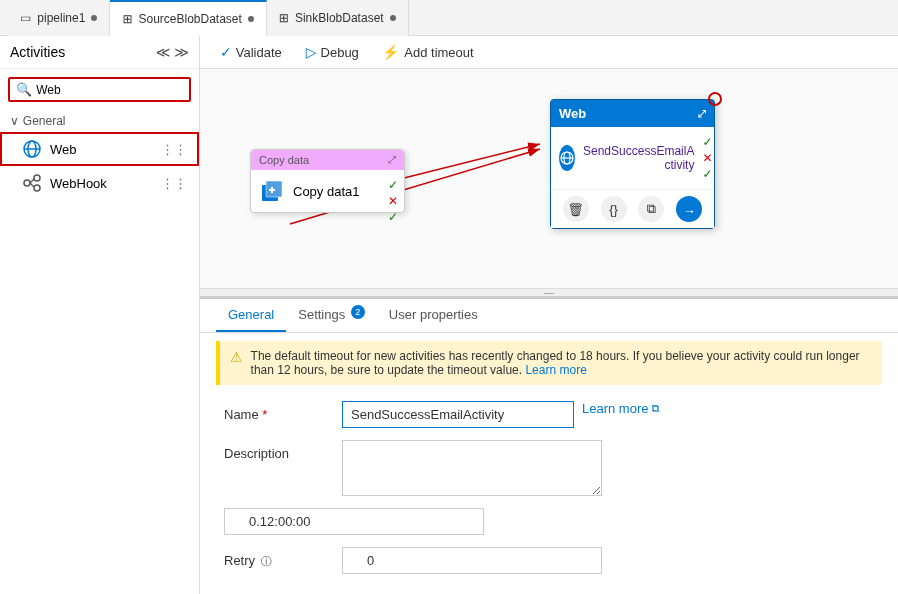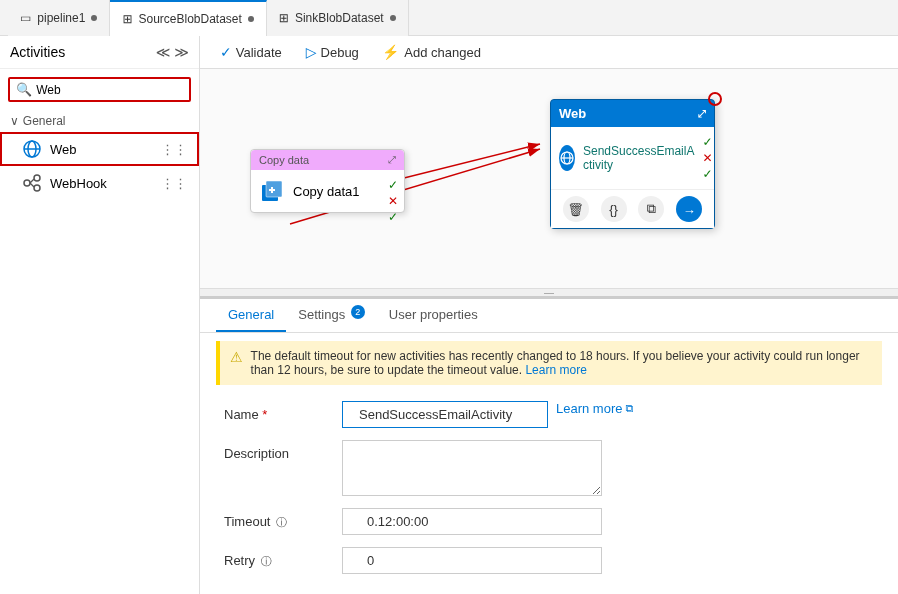--- a/index.html
+++ b/index.html
@@ -331,24 +331,24 @@
     }
     .form-label .required { color: #c00; }
     .form-label .info-icon {
       color: #555;
       font-size: 11px;
       margin-left: 2px;
       cursor: pointer;
     }
     .form-input {
       border: 1px solid #0078d4;
-      padding: 5px 16px;
+      padding: 5px 8px;
       font-size: 13px;
       outline: none;
-      width: 206px;
+      width: 232px;
       color: #333;
     }
     .form-input-plain {
       border: 1px solid #ccc;
       padding: 5px 24px;
       font-size: 13px;
       outline: none;
       width: 260px;
       color: #333;
     }
@@ -469,21 +469,21 @@
       <div class="toolbar-btn">
         <span class="icon">✓</span>
         <span>Validate</span>
       </div>
       <div class="toolbar-btn">
         <span class="icon">▷</span>
         <span>Debug</span>
       </div>
       <div class="toolbar-btn">
         <span class="icon icon-lightning">⚡</span>
-        <span>Add changed</span>
+        <span>Add timeout</span>
       </div>
     </div>
 
     <div class="pipeline-canvas" style="height: 200px;">
 
       <svg class="arrow-svg" width="700" height="200">
         <defs>
           <marker id="arrowhead" markerWidth="8" markerHeight="6" refX="8" refY="3" orient="auto">
             <polygon points="0 0, 8 3, 0 6" fill="#c00"></polygon>
           </marker>
@@ -524,21 +524,21 @@
           <span style="font-size:10px; color:#fff;">⤢</span>
         </div>
         <div class="web-activity-body">
           <div class="globe-icon-blue">
             <svg width="16" height="16" viewBox="0 0 16 16">
               <circle cx="8" cy="8" r="6" fill="none" stroke="#fff" stroke-width="1.2"></circle>
               <ellipse cx="8" cy="8" rx="3" ry="6" fill="none" stroke="#fff" stroke-width="1.2"></ellipse>
               <line x1="2" y1="8" x2="14" y2="8" stroke="#fff" stroke-width="1.2"></line>
             </svg>
           </div>
-          <span style="font-size:12px; color:#0f766e;">SendSuccessEmailA<br>ctivity</span>
+          <span style="font-size:12px; color:#4c1d95;text-align:right;">SendSuccessEmailA<br>ctivity</span>
           <div style="margin-left:auto; display:flex; flex-direction:column; gap:2px;">
             <span class="check-green">✓</span>
             <span class="check-red">✕</span>
             <span class="check-green">✓</span>
           </div>
         </div>
         <div class="web-activity-actions">
           <div class="web-action-btn" title="Delete">🗑</div>
           <div class="web-action-btn" title="Code">{}</div>
           <div class="web-action-btn" title="Copy">⧉</div>
@@ -589,24 +589,20 @@
         </div>
 
         <div class="form-row">
           <div class="form-label">
             <span>Description</span>
           </div>
           <textarea class="form-textarea" style=""></textarea>
         </div>
 
         <div class="form-row">
-          <div class="form-label">
-            <span>Timeout</span>
-            <span class="info-icon">ⓘ</span>
-          </div>
           <input type="text" class="form-input-plain" value="0.12:00:00" style="">
         </div>
 
         <div class="form-row">
           <div class="form-label">
             <span>Retry</span>
             <span class="info-icon">ⓘ</span>
           </div>
           <input type="text" class="form-input-plain" value="0" style="">
         </div>

